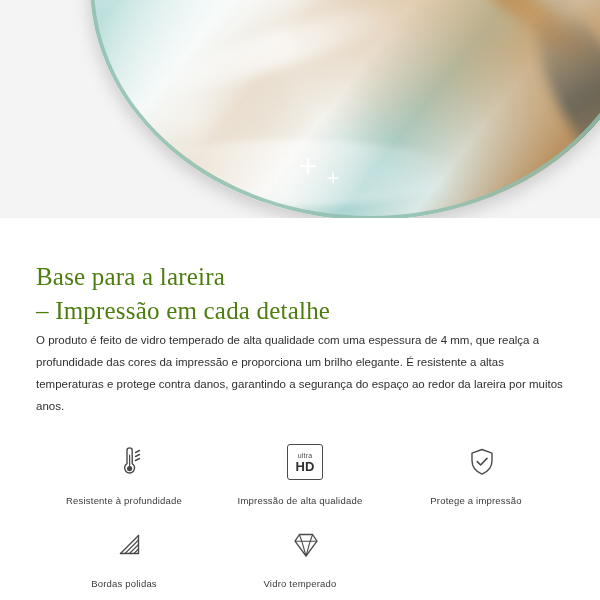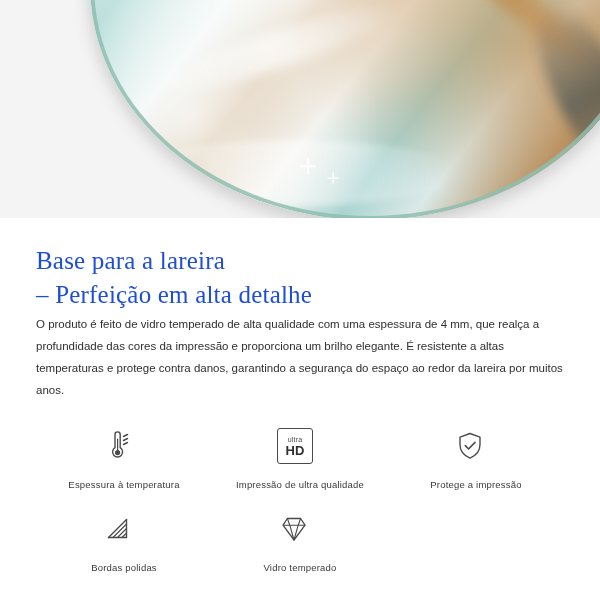--- a/index.html
+++ b/index.html
@@ -121,26 +121,26 @@
   .sparkle::after  { width: 1.5px; height: 16px; transform: translate(-50%,-50%); }
   .sp1 { left: 300px; top: 158px; }
   .sp2 { left: 325px; top: 170px; transform: scale(0.7); }
 
   
   .content {
     padding: 0 36px;
     box-sizing: border-box;
   }
   .headline {
-    margin: 26px 0 0 0;
+    margin: 42px 0 0 0;
     font-family: "Liberation Serif", serif;
     font-size: 25px;
     line-height: 34px;
     font-weight: 400;
-    color: #1d4ed8;
+    color: #4d7c0f;
     letter-spacing: 0.2px;
   }
   .headline .l2 { display: block; }
   .body-text {
     margin: 1px 0 0 0;
     font-size: 11.5px;
     line-height: 22px;
     color: #2f2f2f;
     max-width: 540px;
   }
@@ -157,21 +157,21 @@
     display: flex;
     flex-direction: column;
     align-items: center;
     text-align: center;
   }
   .feature-icon {
     width: 46px;
     height: 46px;
     display: flex;
     align-items: center;
-    justify-content: flex-start;
+    justify-content: flex-end;
     color: #4a4a4a;
   }
   .feature-label {
     margin-top: 10px;
     font-size: 9.5px;
     color: #3a3a3a;
     letter-spacing: 0.2px;
   }
   .hd-badge {
     width: 34px;
@@ -212,49 +212,49 @@
       <div class="plate-edge"></div>
     </div>
     <div class="sparkle sp1"></div>
     <div class="sparkle sp2"></div>
   </div>
 
   <div class="content">
 
     <h1 class="headline">
       <span class="l1">Base para a lareira</span>
-      <span class="l2">– Perfeição em alta detalhe</span>
+      <span class="l2">– Impressão em cada detalhe</span>
     </h1>
 
     <p class="body-text">O produto é feito de vidro temperado de alta qualidade com uma espessura de 4 mm, que realça a profundidade das cores da impressão e proporciona um brilho elegante. É resistente a altas temperaturas e protege contra danos, garantindo a segurança do espaço ao redor da lareira por muitos anos.</p>
 
     <div class="features">
 
       <div class="feature">
         <div class="feature-icon">
           <svg width="34" height="34" viewBox="0 0 34 34" fill="none" stroke="#4a4a4a" stroke-width="1.4" stroke-linecap="round">
             <path d="M14 5.5a2.6 2.6 0 0 1 5.2 0v13.2a5 5 0 1 1-5.2 0z"></path>
             <circle cx="16.6" cy="23.6" r="2.6" fill="#4a4a4a" stroke="none"></circle>
             <line x1="16.6" y1="10" x2="16.6" y2="21.6" stroke-width="1.2"></line>
             <line x1="22.5" y1="7.5" x2="26.5" y2="5.5"></line>
             <line x1="22.5" y1="11.5" x2="26.5" y2="9.5"></line>
             <line x1="22.5" y1="15.5" x2="26.5" y2="13.5"></line>
           </svg>
         </div>
-        <div class="feature-label">Espessura à temperatura</div>
+        <div class="feature-label">Resistente à profundidade</div>
       </div>
 
       <div class="feature">
         <div class="feature-icon">
           <div class="hd-badge">
             <span class="u">ultra</span>
             <span class="hd">HD</span>
           </div>
         </div>
-        <div class="feature-label">Impressão de ultra qualidade</div>
+        <div class="feature-label">Impressão de alta qualidade</div>
       </div>
 
       <div class="feature">
         <div class="feature-icon">
           <svg width="34" height="34" viewBox="0 0 34 34" fill="none" stroke="#4a4a4a" stroke-width="1.4" stroke-linejoin="round">
             <path d="M17 4.5l10 3.6v7.4c0 6.2-4.1 11.1-10 13.6-5.9-2.5-10-7.4-10-13.6V8.1z"></path>
             <path d="M12.3 16.6l3.3 3.4 6.4-6.6" stroke-width="1.6" stroke-linecap="round"></path>
           </svg>
         </div>
         <div class="feature-label">Protege a impressão</div>

